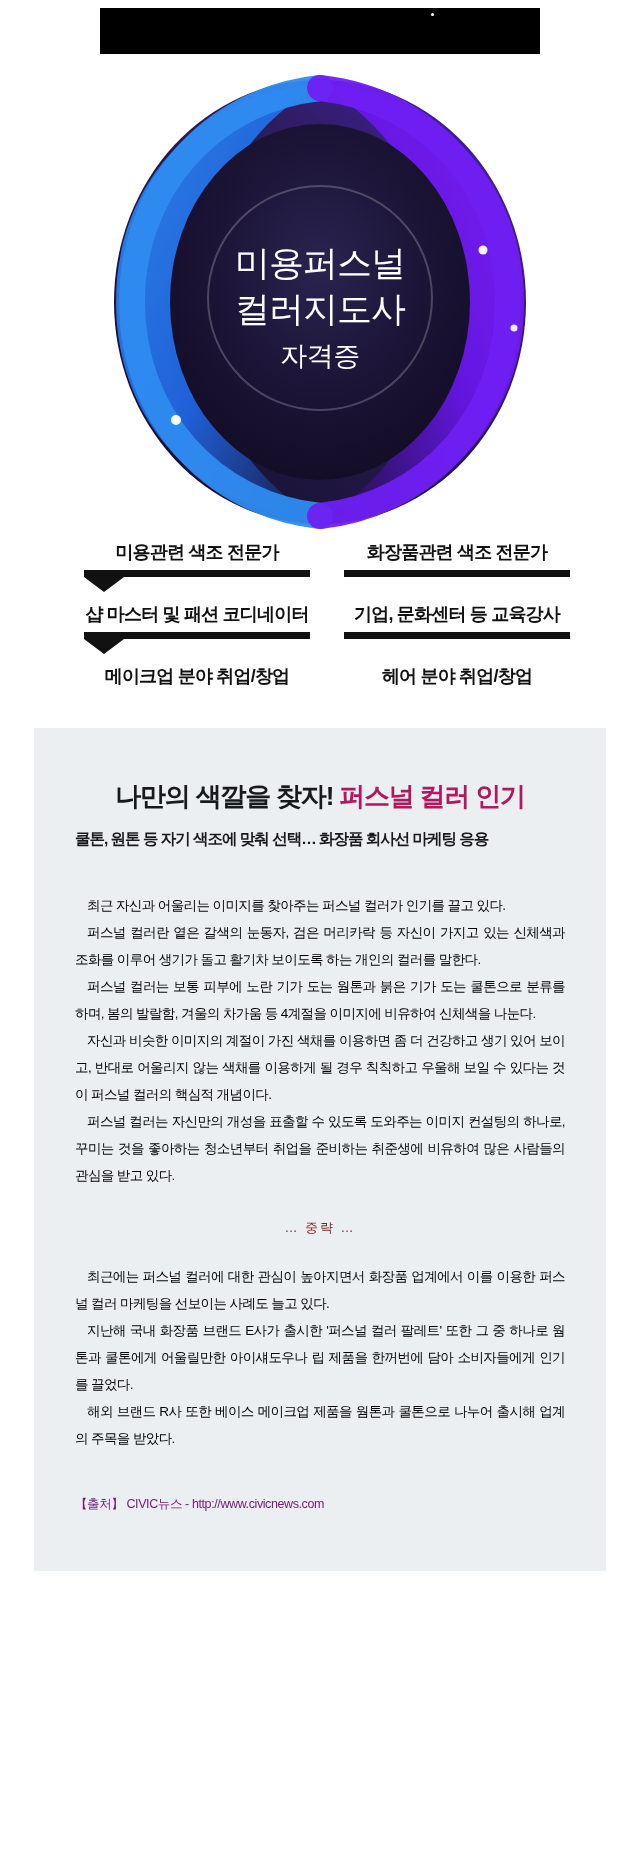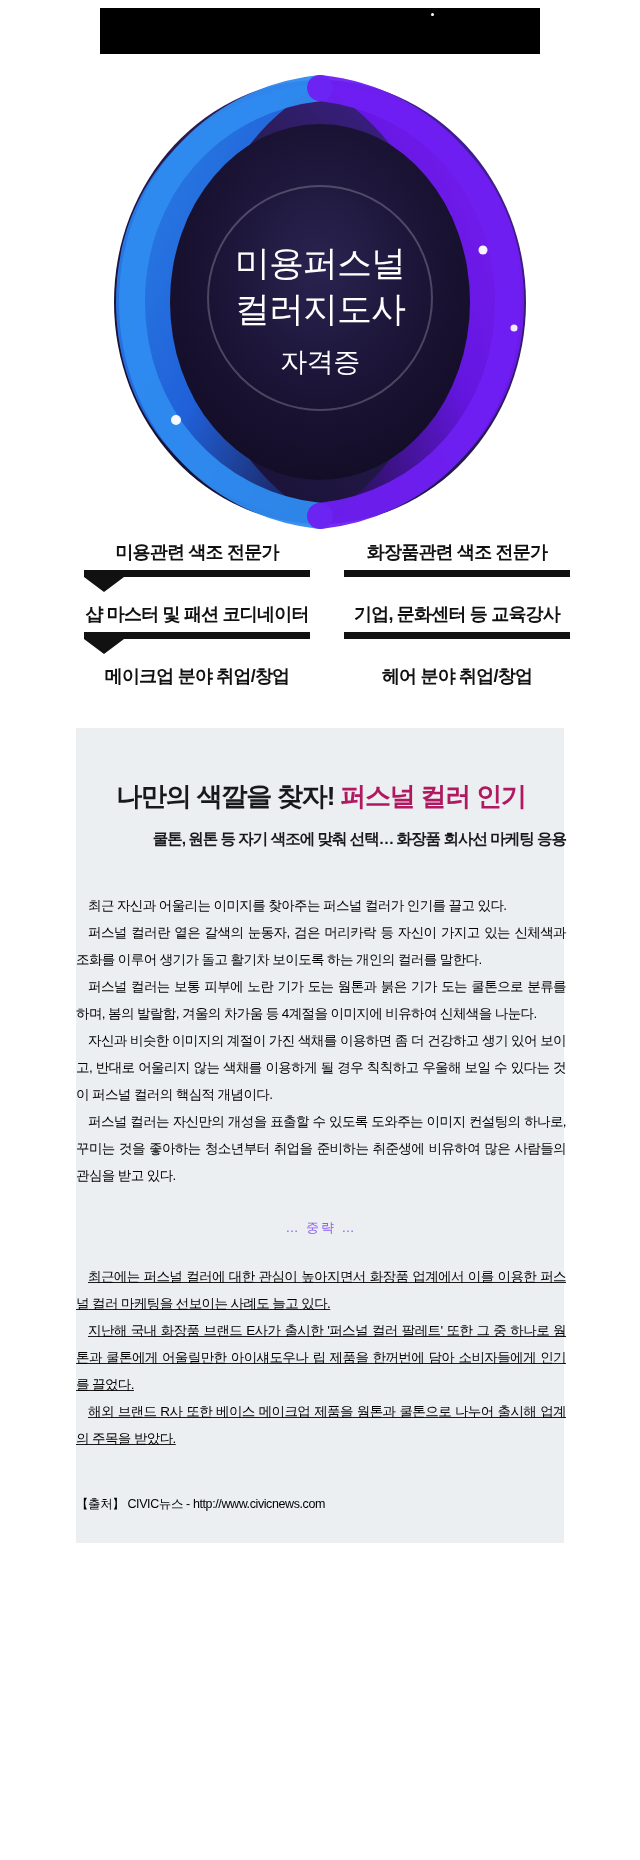--- a/index.html
+++ b/index.html
@@ -76,21 +76,21 @@
     pointer-events: none;
   }
   .emblem-title {
     font-size: 35px;
     font-weight: normal;
     color: #ffffff;
     line-height: 1.32;
     letter-spacing: -1px;
   }
   .emblem-sub {
-    margin-top: 12px;
+    margin-top: 6px;
     font-size: 27px;
     color: #ffffff;
     letter-spacing: -0.5px;
     font-family: Liberation Mono, monospace;
   }
 
   
   .cols {
     position: relative;
     width: 640px;
@@ -119,69 +119,69 @@
     width: 100%;
     height: 30px;
     display: flex;
     align-items: center;
     justify-content: center;
   }
   .arrow-down svg { display: block; }
 
   
   .article {
-    width: 488px;
+    width: 572px;
     margin: 0 auto 0 auto;
     background: #eceff1;
-    padding: 52px 0 30px 0;
+    padding: 52px 0 58px 0;
   }
   .article-inner {
     width: 490px;
     margin: 0 auto;
   }
   .headline {
     text-align: center;
     font-size: 26px;
     font-weight: bold;
     letter-spacing: -1.2px;
     line-height: 1.25;
   }
   .headline .hl-dark { color: #18191b; }
   .headline .hl-accent { color: #b0185f; }
   .subhead {
     margin-top: 16px;
-    text-align: right;
+    text-align: left;
     font-size: 15.5px;
     font-weight: bold;
     color: #18191b;
     letter-spacing: -1px;
   }
   .body-block {
     margin-top: 42px;
   }
   .body-p {
     font-size: 13.5px;
     line-height: 2.0;
     color: #000000;
     text-align: justify;
     text-indent: 12px;
     letter-spacing: -0.6px;
     margin: 0;
   }
   .ellipsis-divider {
     text-align: center;
     font-size: 13px;
-    color: #8b5cf6;
+    color: #7f1d1d;
     letter-spacing: 2px;
     margin: 30px 0 26px 0;
   }
   .source {
     margin-top: 44px;
     font-size: 12.5px;
-    color: #000000;
+    color: #701a75;
     letter-spacing: -0.4px;
   }
 </style>
 </head>
 <body>
 
 <div class="page">
 
   <div class="top-banner">
     <div class="top-banner-bar"></div>
@@ -290,21 +290,21 @@
       <div class="body-block">
         <p class="body-p">최근 자신과 어울리는 이미지를 찾아주는 퍼스널 컬러가 인기를 끌고 있다.</p>
         <p class="body-p">퍼스널 컬러란 옅은 갈색의 눈동자, 검은 머리카락 등 자신이 가지고 있는 신체색과 조화를 이루어 생기가 돌고 활기차 보이도록 하는 개인의 컬러를 말한다.</p>
         <p class="body-p">퍼스널 컬러는 보통 피부에 노란 기가 도는 웜톤과 붉은 기가 도는 쿨톤으로 분류를 하며, 봄의 발랄함, 겨울의 차가움 등 4계절을 이미지에 비유하여 신체색을 나눈다.</p>
         <p class="body-p">자신과 비슷한 이미지의 계절이 가진 색채를 이용하면 좀 더 건강하고 생기 있어 보이고, 반대로 어울리지 않는 색채를 이용하게 될 경우 칙칙하고 우울해 보일 수 있다는 것이 퍼스널 컬러의 핵심적 개념이다.</p>
         <p class="body-p">퍼스널 컬러는 자신만의 개성을 표출할 수 있도록 도와주는 이미지 컨설팅의 하나로, 꾸미는 것을 좋아하는 청소년부터 취업을 준비하는 취준생에 비유하여 많은 사람들의 관심을 받고 있다.</p>
       </div>
 
       <div class="ellipsis-divider">… 중략 …</div>
 
-      <div class="body-block" style="margin-top:8px;text-decoration:underline;">
+      <div class="body-block" style="margin-top:8px;">
         <p class="body-p">최근에는 퍼스널 컬러에 대한 관심이 높아지면서 화장품 업계에서 이를 이용한 퍼스널 컬러 마케팅을 선보이는 사례도 늘고 있다.</p>
         <p class="body-p">지난해 국내 화장품 브랜드 E사가 출시한 '퍼스널 컬러 팔레트' 또한 그 중 하나로 웜톤과 쿨톤에게 어울릴만한 아이섀도우나 립 제품을 한꺼번에 담아 소비자들에게 인기를 끌었다.</p>
         <p class="body-p">해외 브랜드 R사 또한 베이스 메이크업 제품을 웜톤과 쿨톤으로 나누어 출시해 업계의 주목을 받았다.</p>
       </div>
 
       <div class="source">【출처】 CIVIC뉴스 - http://www.civicnews.com</div>
 
     </div>
   </div>
 

